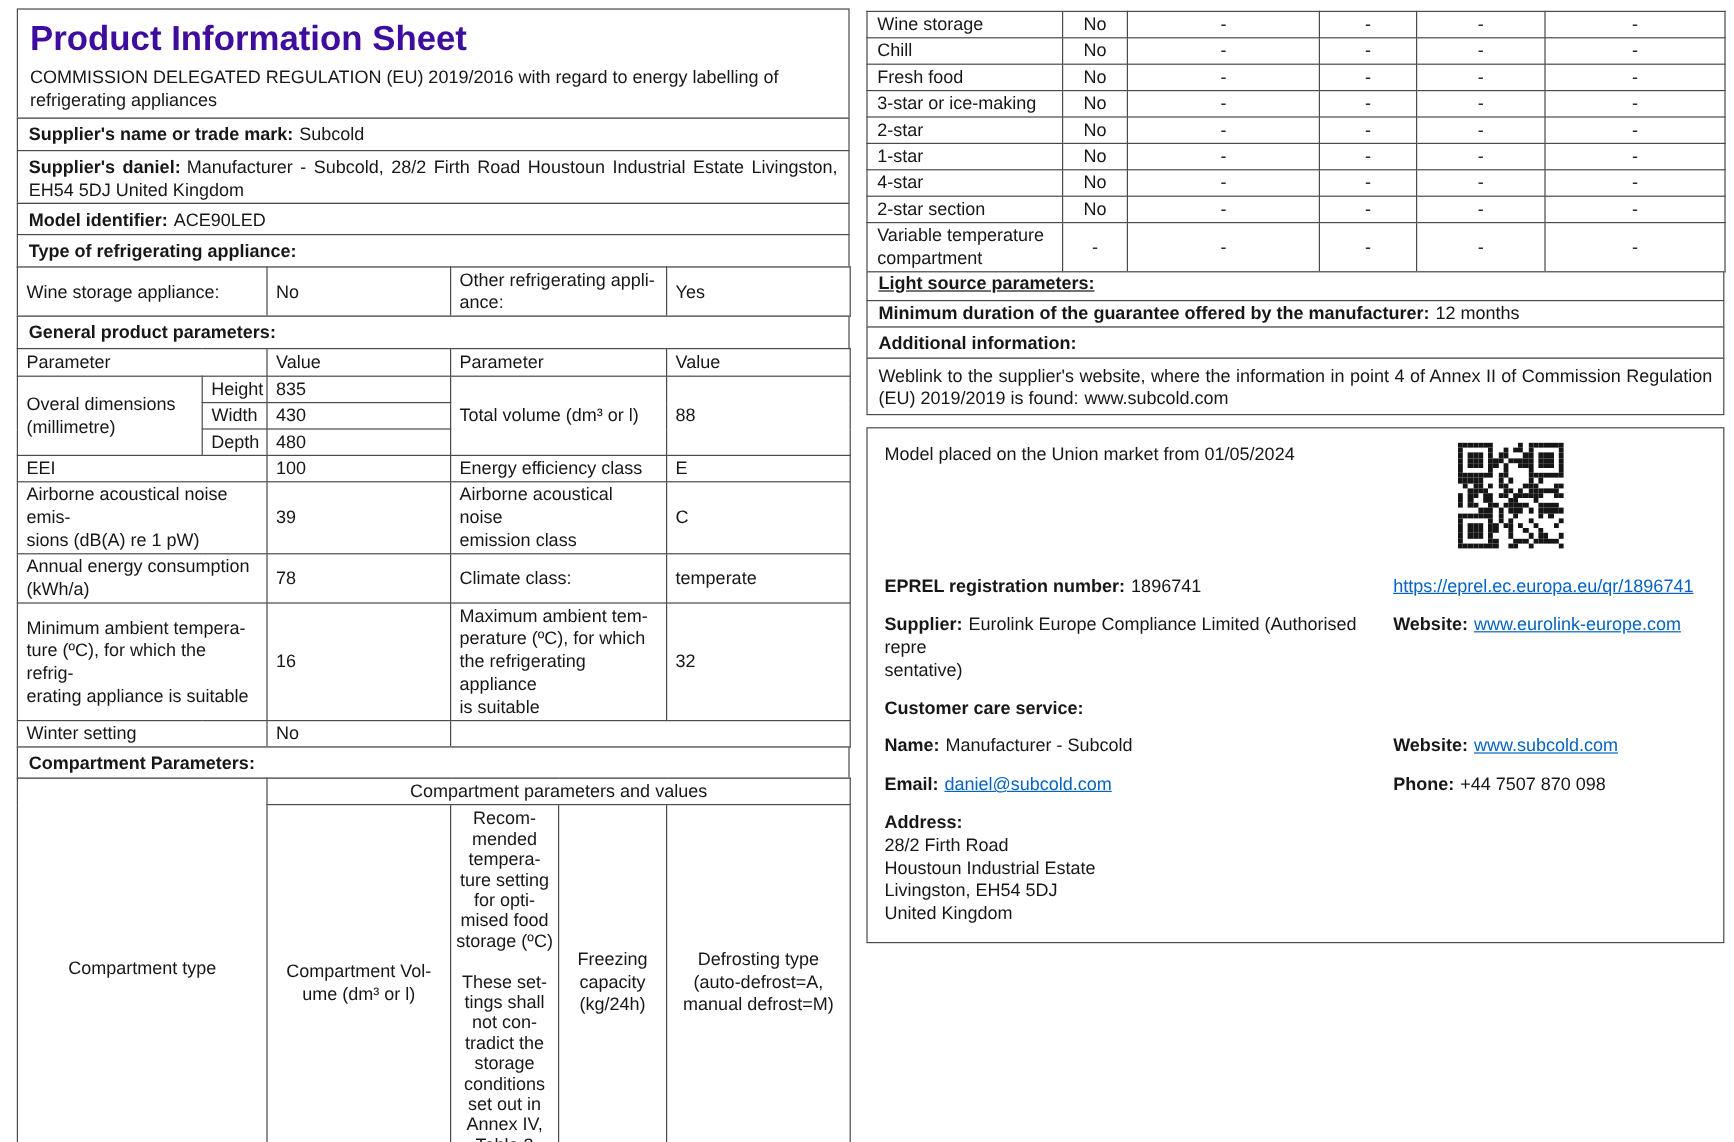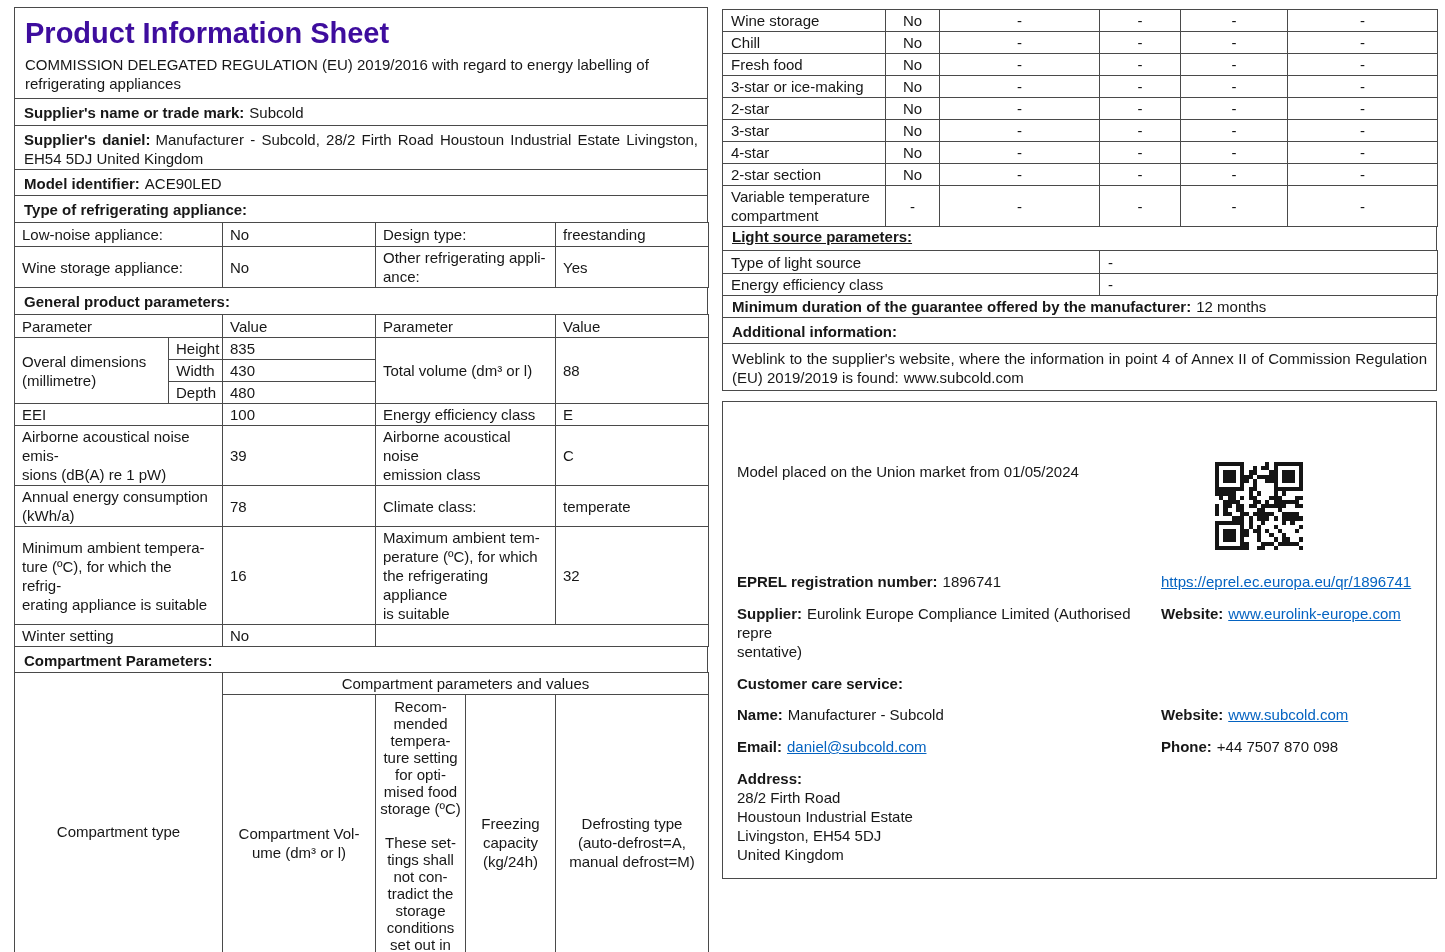--- a/index.html
+++ b/index.html
@@ -31,21 +31,21 @@
   .title-blk { padding: 5px 10px 8px 10px; height: 92px; }
   .page-title { font-size: 29px; line-height: 40px; font-weight: bold; color: #3e0d9e; }
   .subtitle { margin-top: 2px; }
   .h-row { padding: 4px 9px 5px 9px; font-weight: bold; }
   .one-line { padding: 4px 9px; }
   .temp-hdr { line-height: 17px; padding: 3px 2px; }
 
   
   .rtable td { padding: 1px 8px; }
   .market-box { border: 1px solid #4a4a4a; margin-top: 10px; padding: 12px 14px 14px 14px; min-height: 366px; }
-  .market-top { display: flex; justify-content: space-between; align-items: flex-start; margin-bottom: 22px; margin-top: 48px; }
+  .market-top { display: flex; justify-content: space-between; align-items: flex-start; margin-bottom: 22px; }
   .qr { width: 88px; height: 88px; margin-right: 119px; display: grid;
         grid-template-rows: repeat(21,1fr); grid-template-columns: repeat(21,1fr); background: #fff; }
   .qr div { background: #151515; }
   .pair-row { display: grid; grid-template-columns: 424px 1fr; margin-bottom: 13px; align-items: start; }
   .addr-line { line-height: 19px; }
 </style>
 </head>
 <body>
 
 <div class="doc">
@@ -72,26 +72,20 @@
     <div class="blk h-row" style="height:28px;">Type of refrigerating appliance:</div>
 
     <table>
       <colgroup>
           <col style="width:208px">
           <col style="width:153px">
           <col style="width:180px">
           <col style="width:153px">
         </colgroup>
       <tbody>
-          <tr style="height:24px;">
-        <td>Low-noise appliance:</td>
-        <td>No</td>
-        <td>Design type:</td>
-        <td>freestanding</td>
-      </tr>
       <tr style="height:35px;">
         <td>Wine storage appliance:</td>
         <td>No</td>
         <td class="ml">Other refrigerating appli-
 ance:</td>
         <td>Yes</td>
       </tr>
     </tbody>
       </table>
 
@@ -261,21 +255,21 @@
           </tr>
           <tr style="height: 21px;">
             <td class="cl ml">2-star</td>
             <td class="cc">No</td>
             <td class="cc">-</td>
             <td class="cc">-</td>
             <td class="cc">-</td>
             <td class="cc">-</td>
           </tr>
           <tr style="height: 21px;">
-            <td class="cl ml">3-star</td>
+            <td class="cl ml">1-star</td>
             <td class="cc">No</td>
             <td class="cc">-</td>
             <td class="cc">-</td>
             <td class="cc">-</td>
             <td class="cc">-</td>
           </tr>
           <tr style="height: 21px;">
             <td class="cl ml">4-star</td>
             <td class="cc">No</td>
             <td class="cc">-</td>
@@ -298,36 +292,20 @@
             <td class="cc">-</td>
             <td class="cc">-</td>
             <td class="cc">-</td>
             <td class="cc">-</td>
           </tr>
         </tbody>
     </table>
 
     <div class="blk h-row" style="height:25px; padding-top:0;text-decoration:underline;">Light source parameters:</div>
 
-    <table class="rtable">
-      <colgroup>
-          <col style="width:377px">
-          <col style="width:338px">
-        </colgroup>
-      <tbody>
-          <tr style="height:23px;">
-        <td>Type of light source</td>
-        <td>-</td>
-      </tr>
-      <tr style="height:22px;">
-        <td>Energy efficiency class</td>
-        <td>-</td>
-      </tr>
-    </tbody>
-      </table>
 
     <div class="blk" style="height:23px; padding-top:1px;">
       <span class="lbl">Minimum duration of the guarantee offered by the manufacturer:</span><span class="val">12 months</span>
     </div>
 
     <div class="blk h-row" style="height:27px;">Additional information:</div>
 
     <div class="blk jst" style="height:48px; padding-top:5px;">
       <span>Weblink to the supplier's website, where the information in point 4 of Annex II of Commission Regulation (EU) 2019/2019 is found:</span><span class="val">www.subcold.com</span>
     </div>

